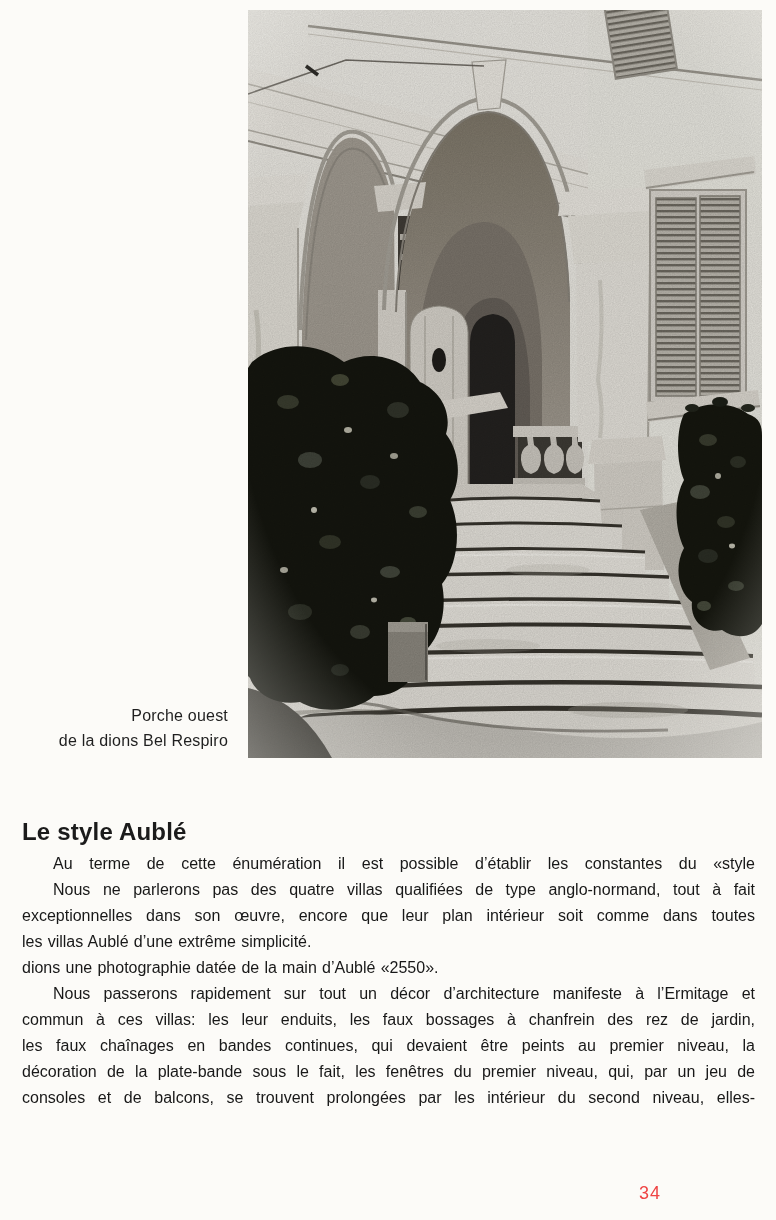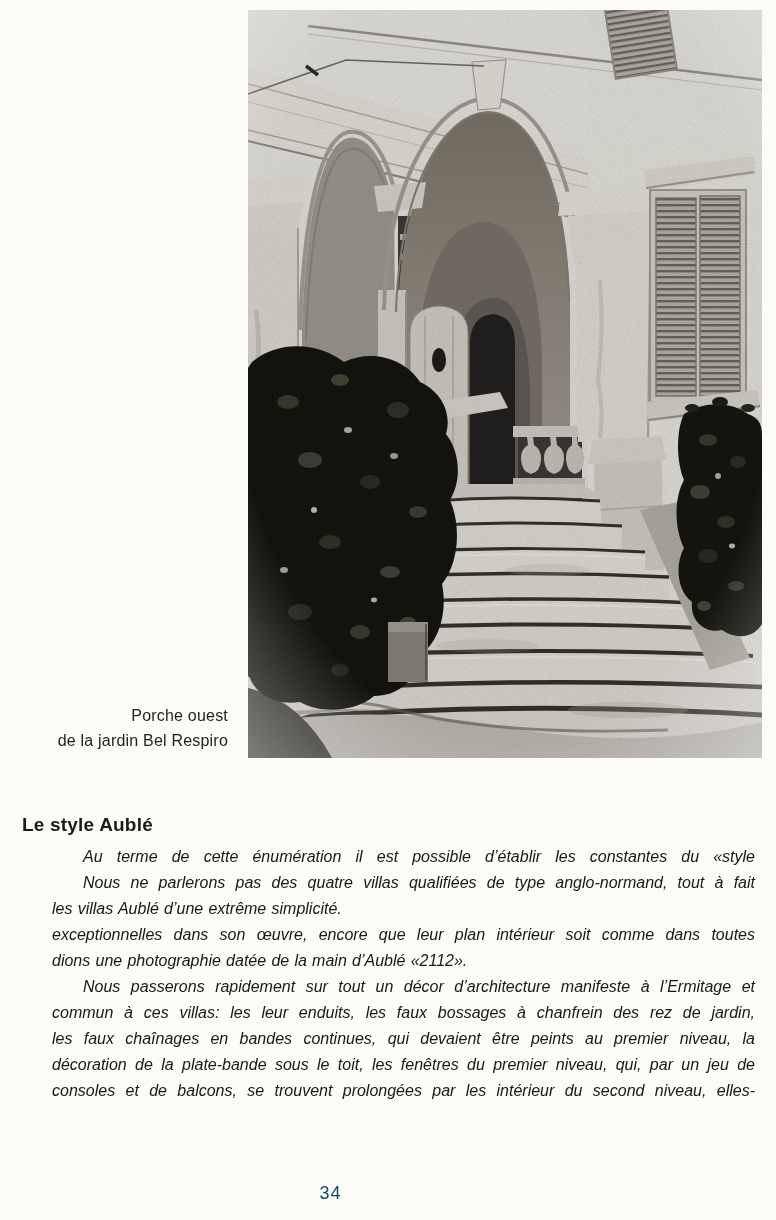--- a/index.html
+++ b/index.html
@@ -24,42 +24,40 @@
   .caption {
     position: absolute; left: 0; top: 703px; width: 228px;
     text-align: right;
     font-size: 16px; line-height: 25px;
     color: #1f1f1f; letter-spacing: 0.2px;
   }
 
   
   .article { position: absolute; left: 22px; top: 806px; width: 733px; }
   .heading {
-    font-size: 19px; font-weight: bold; font-style: normal;
-    margin: 8px 0 8px 0; line-height: 22px; letter-spacing: 0.2px;
+    font-size: 24px; font-weight: bold; font-style: normal;
+    margin: 15px 0 8px 0; line-height: 22px; letter-spacing: 0.2px;
   }
   .para { margin: 0; }
   .para .line {
-    font-style: italic;
     font-size: 16px; line-height: 26px;
     white-space: normal;
     color: #181818;
     word-spacing: 0.05em;
-    margin-left: 30px;
   }
   .para .line.just {
     text-align: justify;
     text-align-last: justify;
     -moz-text-align-last: justify;
   }
   .para .line.indent { text-indent: 31px; }
 
   .pageno {
     position: absolute; left: 0; top: 1183px; width: 661px;
-    text-align: center; font-size: 18px; color: #0c4a6e;
+    text-align: right; font-size: 18px; color: #ef4444;
     letter-spacing: 1px;
   }
 </style>
 </head>
 <body>
 
 <div class="page">
 
   <figure class="photo">
     <svg viewBox="0 0 514 748" xmlns="http://www.w3.org/2000/svg">
@@ -275,41 +273,41 @@
         <path d="M 58 56 l 12 9" stroke="#2e2c28" stroke-width="3.5" fill="none"></path>
       </g>
 
       <rect width="514" height="748" filter="url(#grain)" opacity="0.14"></rect>
       <rect width="514" height="748" fill="url(#vigG)"></rect>
     </svg>
   </figure>
 
   <div class="caption">
     <div>Porche ouest</div>
-    <div>de la jardin Bel Respiro</div>
+    <div>de la dions Bel Respiro</div>
   </div>
 
   <section class="article">
     <h1 class="heading">Le style Aublé</h1>
     <div>
         <div class="para">
           <div class="line indent just">Au terme de cette énumération il est possible d’établir les constantes du «style</div>
         </div>
         <div class="para">
           <div class="line indent just">Nous ne parlerons pas des quatre villas qualifiées de type anglo-normand, tout à fait</div>
+          <div class="line just">exceptionnelles dans son œuvre, encore que leur plan intérieur soit comme dans toutes</div>
           <div class="line">les villas Aublé d’une extrême simplicité.</div>
-          <div class="line just">exceptionnelles dans son œuvre, encore que leur plan intérieur soit comme dans toutes</div>
         </div>
         <div class="para">
-          <div class="line">dions une photographie datée de la main d’Aublé «2112».</div>
+          <div class="line">dions une photographie datée de la main d’Aublé «2550».</div>
         </div>
         <div class="para">
           <div class="line indent just">Nous passerons rapidement sur tout un décor d’architecture manifeste à l’Ermitage et</div>
           <div class="line just">commun à ces villas: les leur enduits, les faux bossages à chanfrein des rez de jardin,</div>
           <div class="line just">les faux chaînages en bandes continues, qui devaient être peints au premier niveau, la</div>
-          <div class="line just">décoration de la plate-bande sous le toit, les fenêtres du premier niveau, qui, par un jeu de</div>
+          <div class="line just">décoration de la plate-bande sous le fait, les fenêtres du premier niveau, qui, par un jeu de</div>
           <div class="line just">consoles et de balcons, se trouvent prolongées par les intérieur du second niveau, elles-</div>
         </div>
       </div>
   </section>
 
   <div class="pageno">34</div>
 </div>
 
 </body></html>

